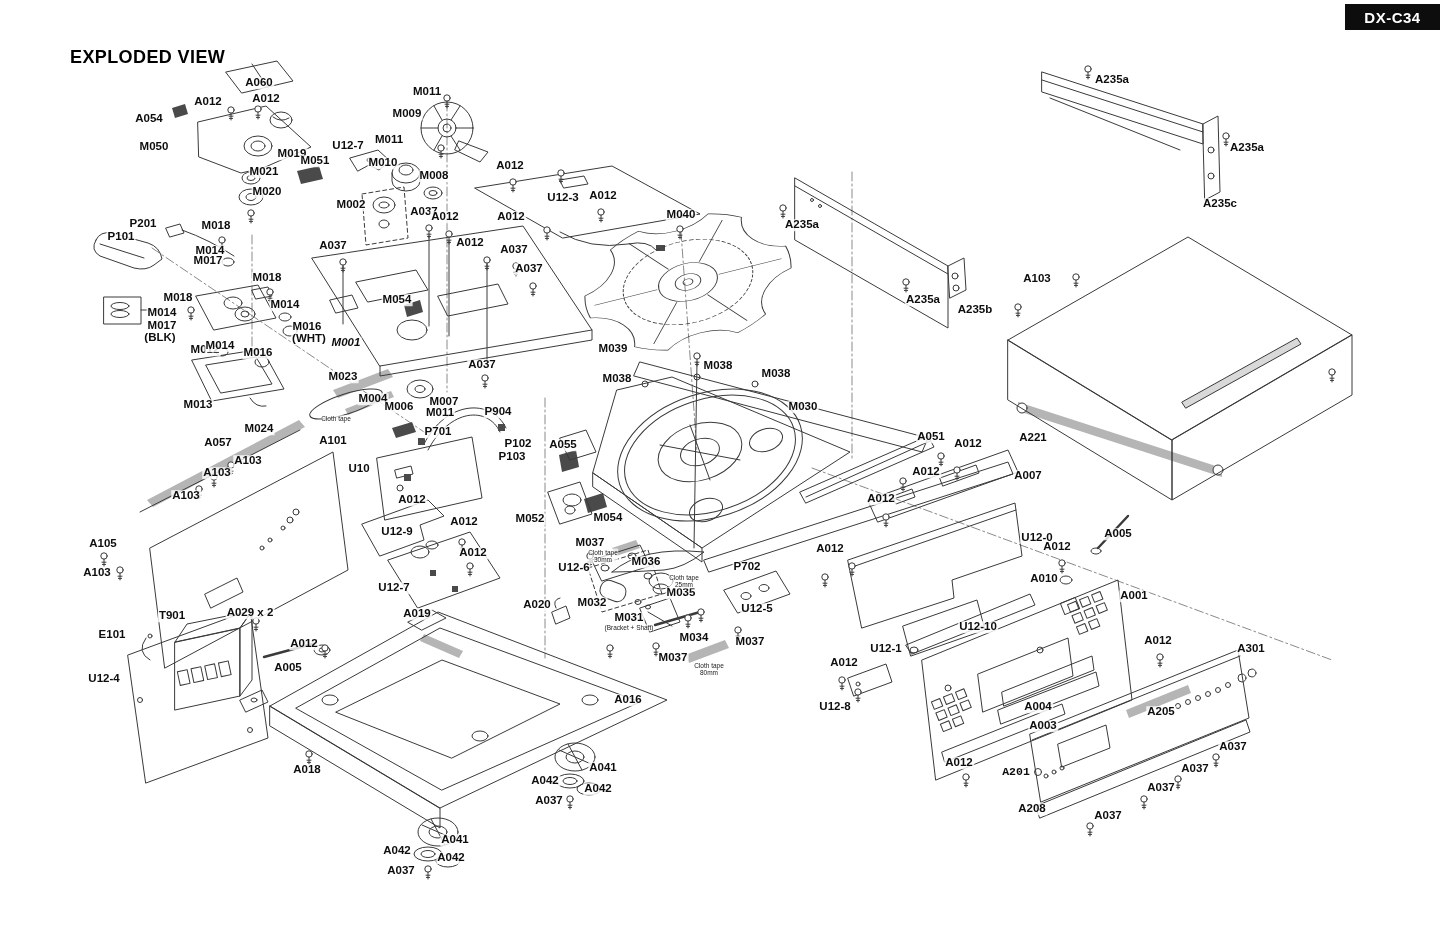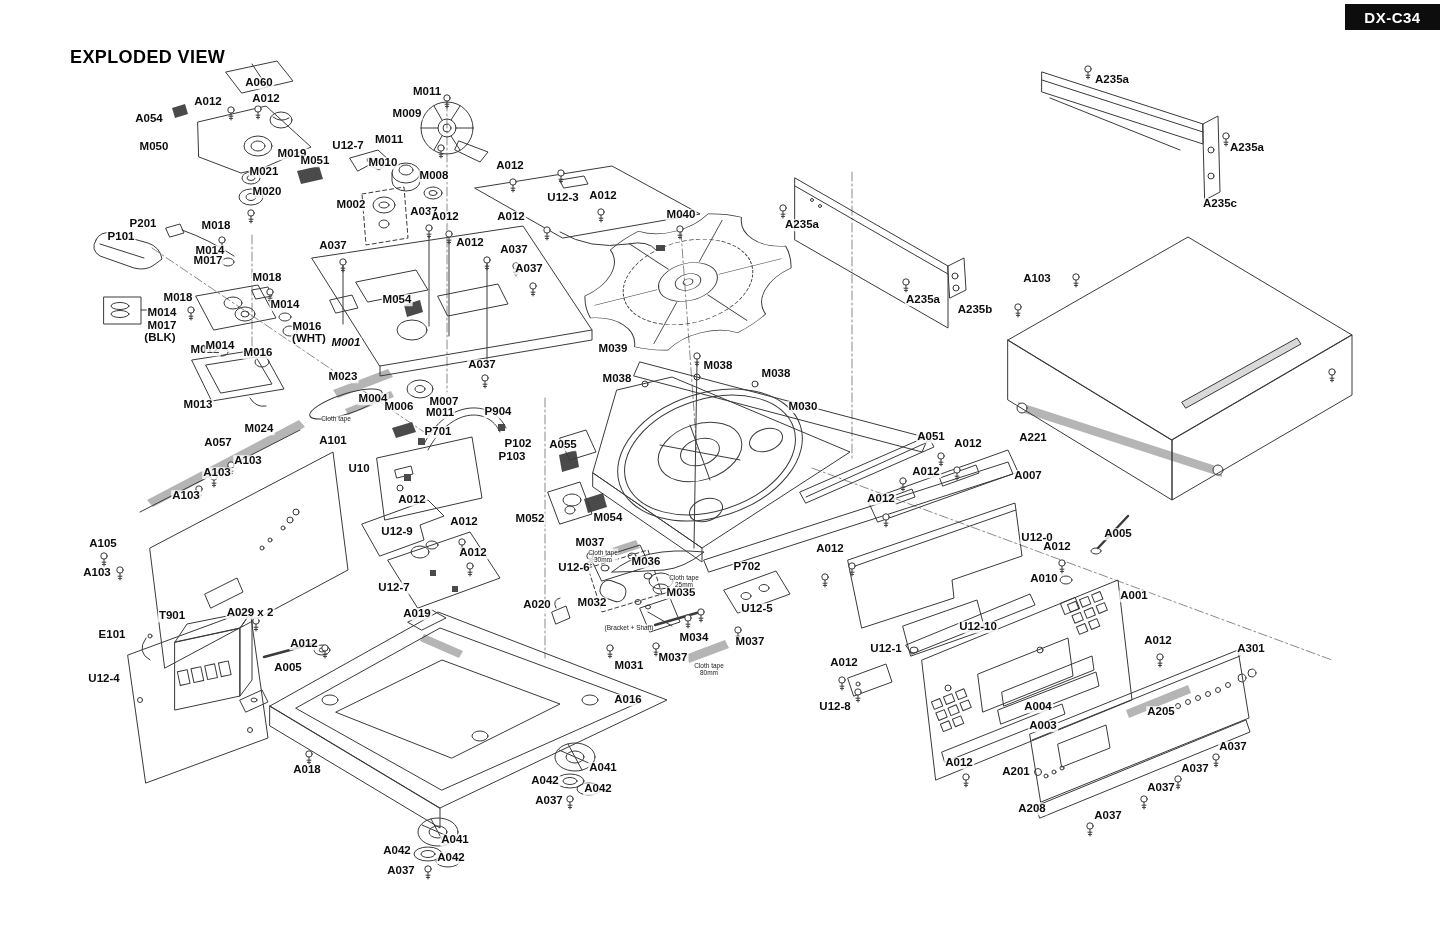--- a/index.html
+++ b/index.html
@@ -540,21 +540,21 @@
       <span class="lbl" style="left: 776px; top: 374px;">M038</span>
       <span class="lbl" style="left: 803px; top: 407px;">M030</span>
       <span class="lbl" style="left: 563px; top: 445px;">A055</span>
       <span class="lbl" style="left: 530px; top: 519px;">M052</span>
       <span class="lbl" style="left: 608px; top: 518px;">M054</span>
       <span class="lbl" style="left: 590px; top: 543px;">M037</span>
       <span class="lbl" style="left: 574px; top: 568px;">U12-6</span>
       <span class="lbl" style="left: 646px; top: 562px;">M036</span>
       <span class="lbl" style="left: 681px; top: 593px;">M035</span>
       <span class="lbl" style="left: 592px; top: 603px;">M032</span>
-      <span class="lbl" style="left: 629px; top: 618px; margin-top: 48px;">M031</span>
+      <span class="lbl" style="left: 629px; top: 618px;">M031</span>
       <span class="lbl" style="left: 694px; top: 638px;">M034</span>
       <span class="lbl" style="left: 673px; top: 658px;">M037</span>
       <span class="lbl" style="left: 747px; top: 567px;">P702</span>
       <span class="lbl" style="left: 757px; top: 609px;">U12-5</span>
       <span class="lbl" style="left: 750px; top: 642px;">M037</span>
       <span class="lbl" style="left: 537px; top: 605px;">A020</span>
       <span class="lbl" style="left: 417px; top: 614px;">A019</span>
       <span class="lbl" style="left: 172px; top: 616px;">T901</span>
       <span class="lbl" style="left: 250px; top: 613px;">A029 x 2</span>
       <span class="lbl" style="left: 112px; top: 635px;">E101</span>
@@ -593,21 +593,21 @@
       <span class="lbl" style="left: 978px; top: 627px;">U12-10</span>
       <span class="lbl" style="left: 1158px; top: 641px;">A012</span>
       <span class="lbl" style="left: 886px; top: 649px;">U12-1</span>
       <span class="lbl" style="left: 844px; top: 663px;">A012</span>
       <span class="lbl" style="left: 835px; top: 707px;">U12-8</span>
       <span class="lbl" style="left: 1038px; top: 707px;">A004</span>
       <span class="lbl" style="left: 1043px; top: 726px; text-align: center;">A003</span>
       <span class="lbl" style="left: 1161px; top: 712px;">A205</span>
       <span class="lbl" style="left: 1251px; top: 649px;">A301</span>
       <span class="lbl" style="left: 959px; top: 763px;">A012</span>
-      <span class="lbl" style="left: 1016px; top: 772px;">A201</span>
+      <span class="lbl" style="left: 1016px; top: 772px; font-family: Liberation Mono, monospace;">A201</span>
       <span class="lbl" style="left: 1032px; top: 809px;">A208</span>
       <span class="lbl" style="left: 1233px; top: 747px;">A037</span>
       <span class="lbl" style="left: 1195px; top: 769px;">A037</span>
       <span class="lbl" style="left: 1161px; top: 788px;">A037</span>
       <span class="lbl" style="left: 1108px; top: 816px;">A037</span>
       <span class="note" style="left: 336px; top: 419px;">Cloth tape</span>
       <span class="note" style="left: 603px; top: 556px;">Cloth tape
 30mm</span>
       <span class="note" style="left: 684px; top: 581px;">Cloth tape
 25mm</span>

